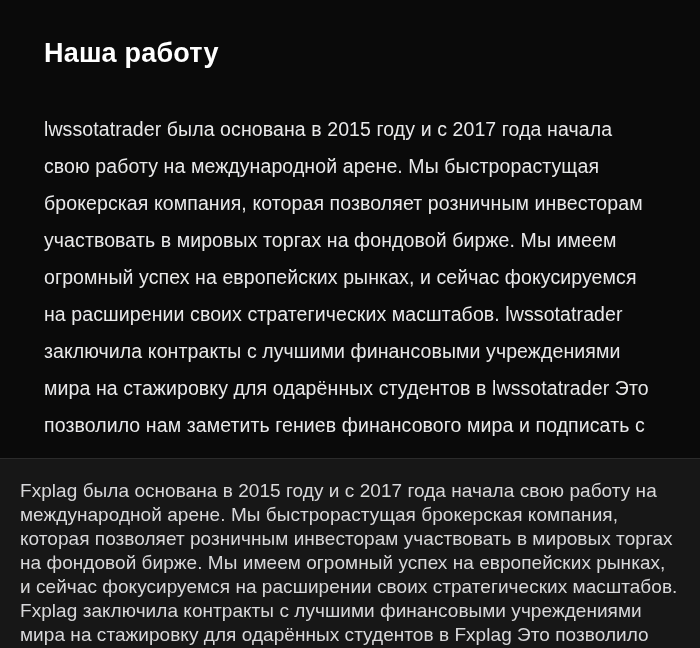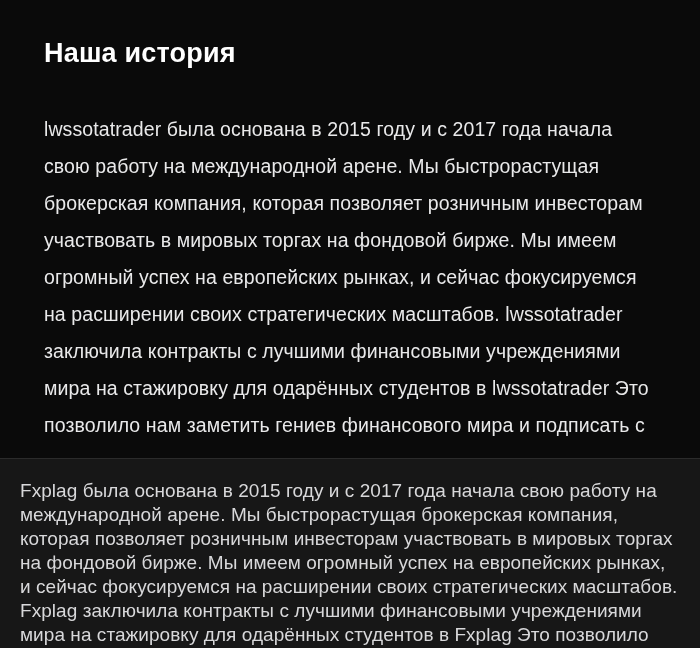--- a/index.html
+++ b/index.html
@@ -59,21 +59,21 @@
     margin: 0;
     letter-spacing: 0.05px;
   }
 </style>
 </head>
 <body>
 
 <div class="page">
 
   <div class="top-section">
-    <h1 class="page-title">Наша история</h1>
+    <h1 class="page-title">Наша работу</h1>
     <p class="main-paragraph">lwssotatrader была основана в 2015 году и с 2017 года начала свою работу на международной арене. Мы быстрорастущая брокерская компания, которая позволяет розничным инвесторам участвовать в мировых торгах на фондовой бирже. Мы имеем огромный успех на европейских рынках, и сейчас фокусируемся на расширении своих стратегических масштабов. lwssotatrader заключила контракты с лучшими финансовыми учреждениями мира на стажировку для одарённых студентов в lwssotatrader Это позволило нам заметить гениев финансового мира и подписать с ними крупные контракты.</p>
   </div>
 
   <div class="overlay-panel">
     <p class="overlay-text">Fxplag была основана в 2015 году и с 2017 года начала свою работу на международной арене. Мы быстрорастущая брокерская компания, которая позволяет розничным инвесторам участвовать в мировых торгах на фондовой бирже. Мы имеем огромный успех на европейских рынках, и сейчас фокусируемся на расширении своих стратегических масштабов. Fxplag заключила контракты с лучшими финансовыми учреждениями мира на стажировку для одарённых студентов в Fxplag Это позволило нам заметить гениев финансового мира и подписать с ними крупные контракты.</p>
   </div>
 
 </div>
 
 </body></html>

